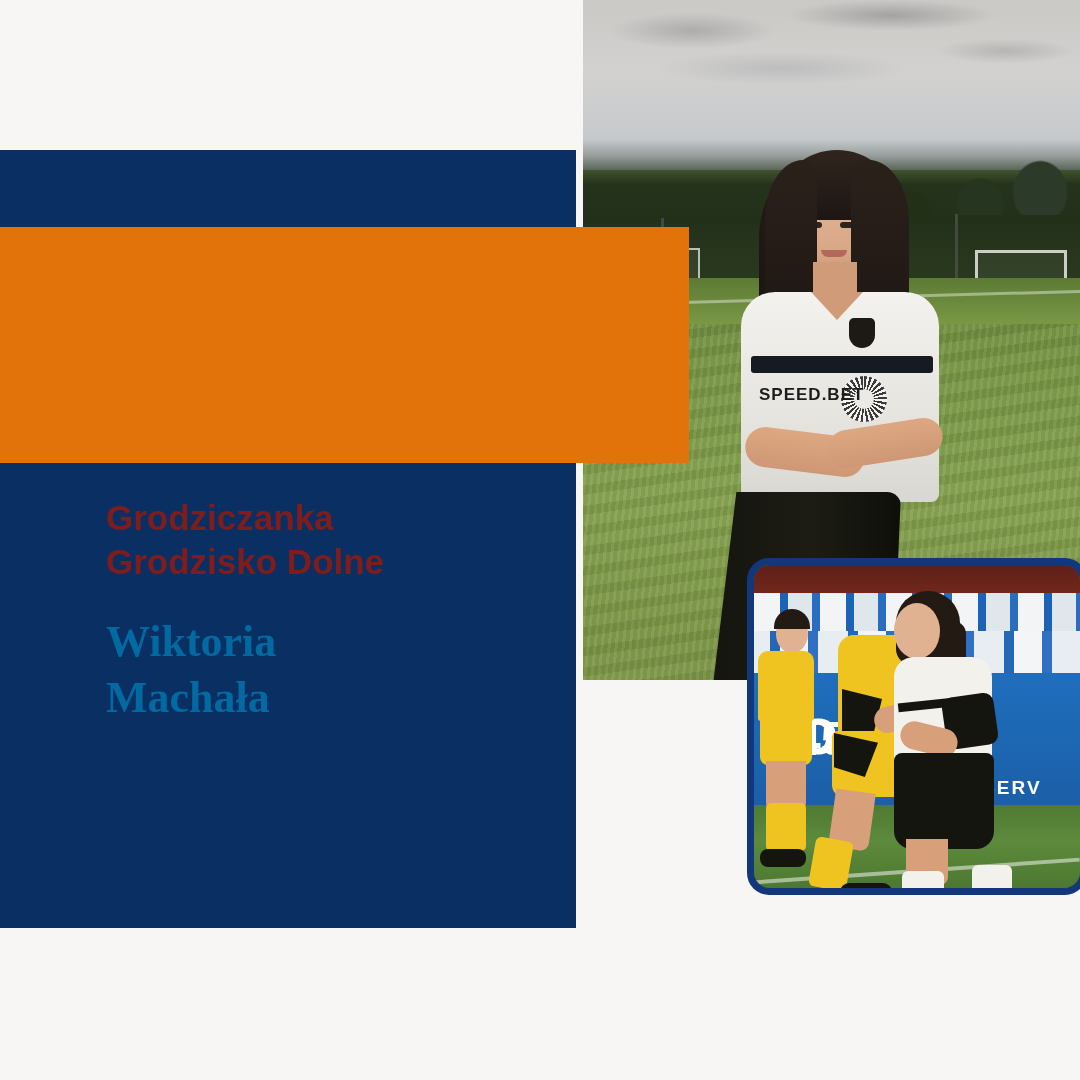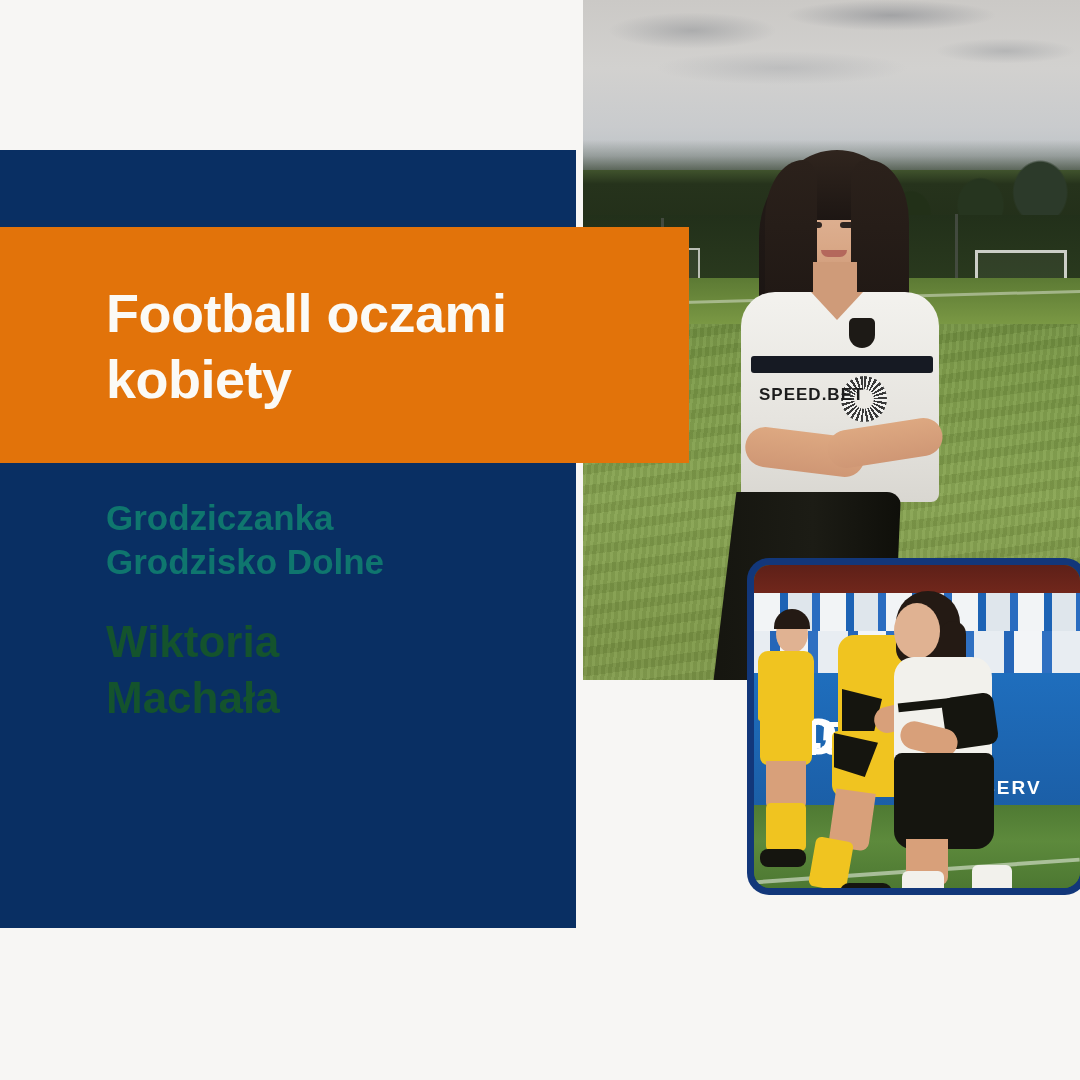--- a/index.html
+++ b/index.html
@@ -263,36 +263,37 @@
     font-weight: 700;
     line-height: 1.22;
     letter-spacing: -0.5px;
     white-space: pre-line;
   }
   .club {
     position: absolute;
     left: 106px;
     top: 496px;
     width: 470px;
-    color: #0f766e;
+    color: #7f1d1d;
     font-size: 35px;
     font-weight: 700;
     line-height: 1.27;
     white-space: pre-line;
   }
   .player-name {
     position: absolute;
     left: 106px;
     top: 614px;
     width: 470px;
-    color: #14532d;
+    color: #0369a1;
     font-size: 44px;
     font-weight: 700;
     line-height: 1.28;
     white-space: pre-line;
+    font-family: Liberation Serif, serif;
   }
   .footer {
     position: absolute;
     left: 108px;
     top: 974px;
     color: #D97A17;
     font-size: 23px;
     font-weight: 700;
     letter-spacing: 0.2px;
   }
@@ -416,22 +417,20 @@
       <div class="p-leg" style="left:150px; top:744px; width:48px; height:108px; border-radius:0 0 10px 10px;"></div>
       <div class="p-leg" style="left:236px; top:744px; width:50px; height:106px; border-radius:0 0 10px 10px;"></div>
       <div class="p-sock" style="left:148px; top:840px; width:50px; height:90px;"></div>
       <div class="p-sock" style="left:234px; top:838px; width:52px; height:92px;"></div>
     </div>
   </div>
 
   <div class="blue-panel"></div>
   <div class="orange-box"></div>
 
-  <div class="title">Football oczami
-kobiety</div>
 
   <div class="club">Grodziczanka
 Grodzisko Dolne</div>
 
   <div class="player-name">Wiktoria
 Machała</div>
 
 
   <div class="inset">
     <div class="inset-img">

